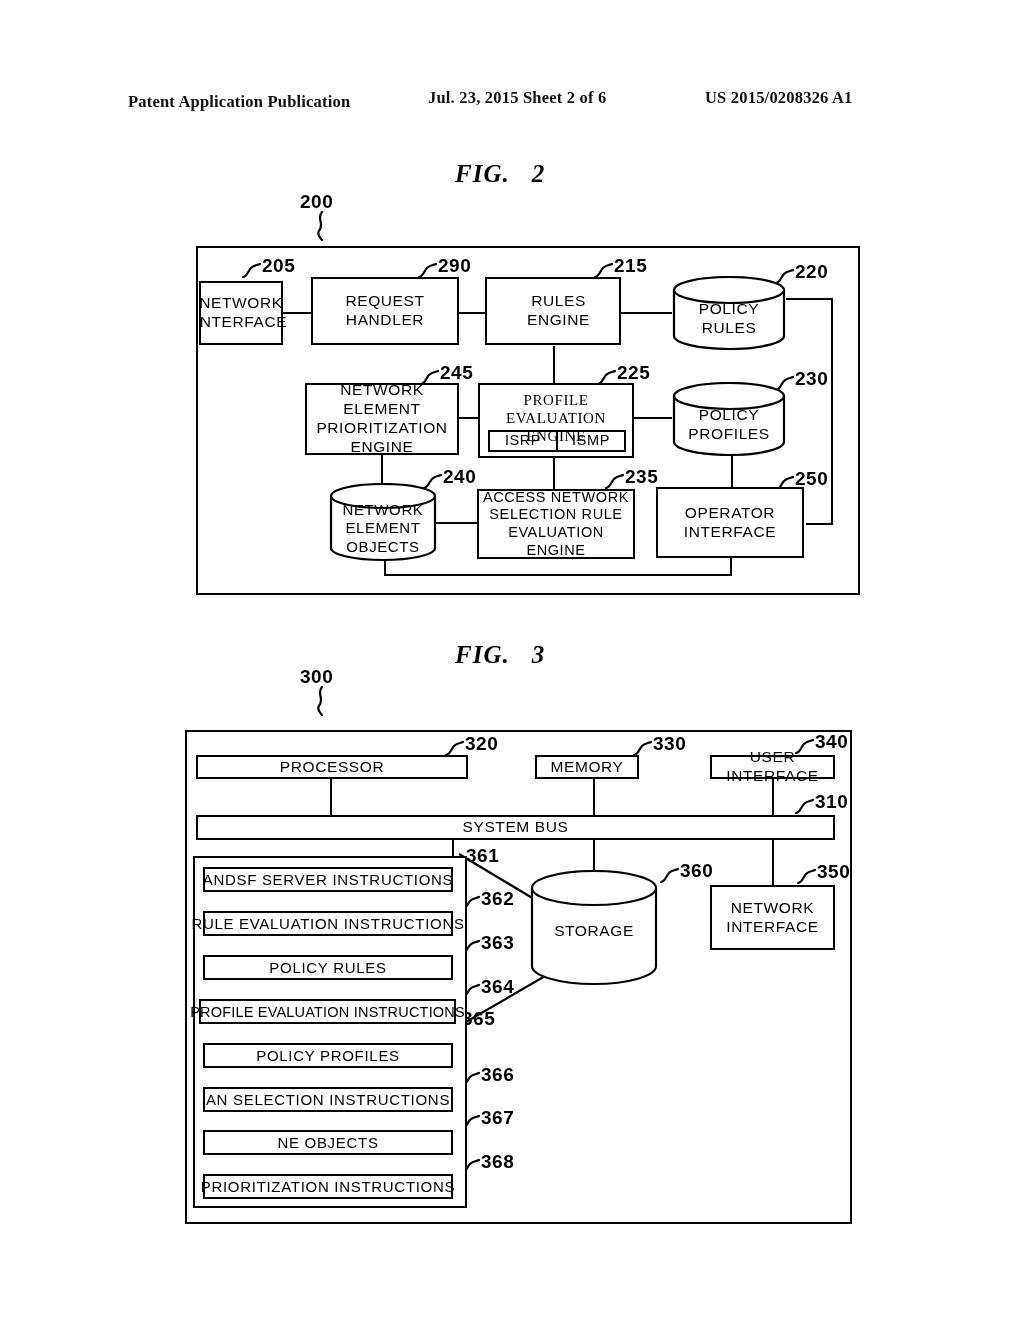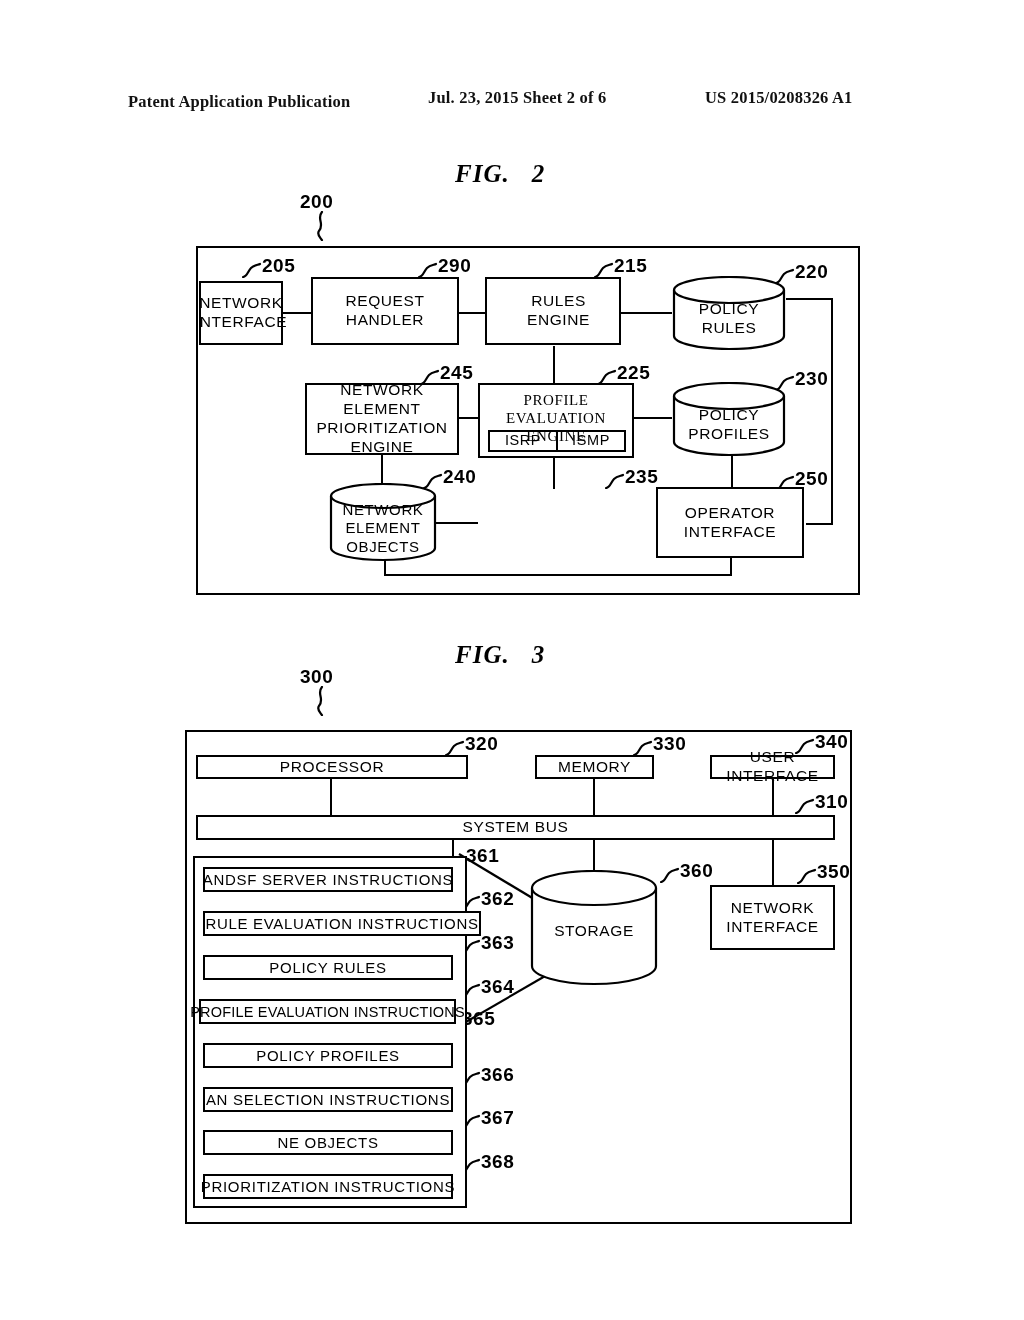--- a/index.html
+++ b/index.html
@@ -201,20 +201,25 @@
     <div style="position:absolute;left:8px;bottom:4px;width:138px;height:22px;display:flex;">
       <div style="flex:1;border:2px solid #000;display:flex;align-items:center;justify-content:center;font-size:14.5px;box-sizing:border-box;">
           <span>ISRP</span>
         </div>
       <div style="flex:1;border:2px solid #000;border-left:0;display:flex;align-items:center;justify-content:center;font-size:14.5px;box-sizing:border-box;">
           <span>ISMP</span>
         </div>
     </div>
   </div>
 
+  <div class="box small" style="left:477px;top:489px;width:158px;height:70px;">
+    <span style="white-space:pre-line;">ACCESS  NETWORK
+SELECTION  RULE
+EVALUATION  ENGINE</span>
+  </div>
   <div class="box" style="left:656px;top:487px;width:148px;height:71px;">
     <span style="white-space:pre-line;">OPERATOR
 INTERFACE</span>
   </div>
 
   <div class="cyl" style="left:672px;top:276px;width:114px;height:74px;">
     <svg width="114" height="74" viewBox="0 0 114 74">
       <path d="M2 14 L2 60 A55 13 0 0 0 112 60 L112 14" fill="#fff" stroke="#000" stroke-width="2.2"></path>
       <ellipse cx="57" cy="14" rx="55" ry="13" fill="#fff" stroke="#000" stroke-width="2.2"></ellipse>
     </svg>
@@ -299,21 +304,21 @@
   <div class="lead" style="left:817px;top:861px;">
     <svg width="20" height="16" viewBox="0 0 20 16">
         <path d="M1 15 C 5 15, 6 9, 9 6 C 12 3, 16 3, 18 2" fill="none" stroke="#000" stroke-width="2.2" stroke-linecap="round"></path>
       </svg>
     <span class="tag">350</span>
   </div>
 
   <div class="box" style="left:196px;top:755px;width:272px;height:24px;font-size:15.5px;">
     <span>PROCESSOR</span>
   </div>
-  <div class="box" style="left:535px;top:755px;width:119px;height:24px;font-size:15.5px;">
+  <div class="box" style="left:535px;top:755px;width:104px;height:24px;font-size:15.5px;">
     <span>MEMORY</span>
   </div>
   <div class="box" style="left:710px;top:755px;width:125px;height:24px;font-size:15.5px;">
     <span>USER  INTERFACE</span>
   </div>
   <div class="box" style="left:196px;top:815px;width:639px;height:25px;font-size:15.5px;">
     <span>SYSTEM  BUS</span>
   </div>
   <div class="box" style="left:710px;top:885px;width:125px;height:65px;">
     <span style="white-space:pre-line;">NETWORK
@@ -326,21 +331,21 @@
       <ellipse cx="64" cy="18" rx="62" ry="17" fill="#fff" stroke="#000" stroke-width="2.2"></ellipse>
     </svg>
     <div class="lbl" style="top:52px;">STORAGE</div>
   </div>
 
   <div class="memframe" style="left:193px;top:856px;width:270px;height:348px;"></div>
 
   <div class="row" style="left:203px;top:867px;width:250px;height:25px;">
       <span>ANDSF  SERVER  INSTRUCTIONS</span>
     </div>
-  <div class="row" style="left:203px;top:911px;width:278px;height:25px;">
+  <div class="row" style="left:203px;top:911px;width:250px;height:25px;">
       <span>RULE  EVALUATION  INSTRUCTIONS</span>
     </div>
   <div class="row" style="left:203px;top:955px;width:250px;height:25px;">
       <span>POLICY  RULES</span>
     </div>
   <div class="row" style="left:199px;top:999px;width:257px;height:25px;font-size:14.5px;letter-spacing:0.2px;">
       <span>PROFILE  EVALUATION  INSTRUCTIONS</span>
     </div>
   <div class="row" style="left:203px;top:1043px;width:250px;height:25px;">
       <span>POLICY  PROFILES</span>

